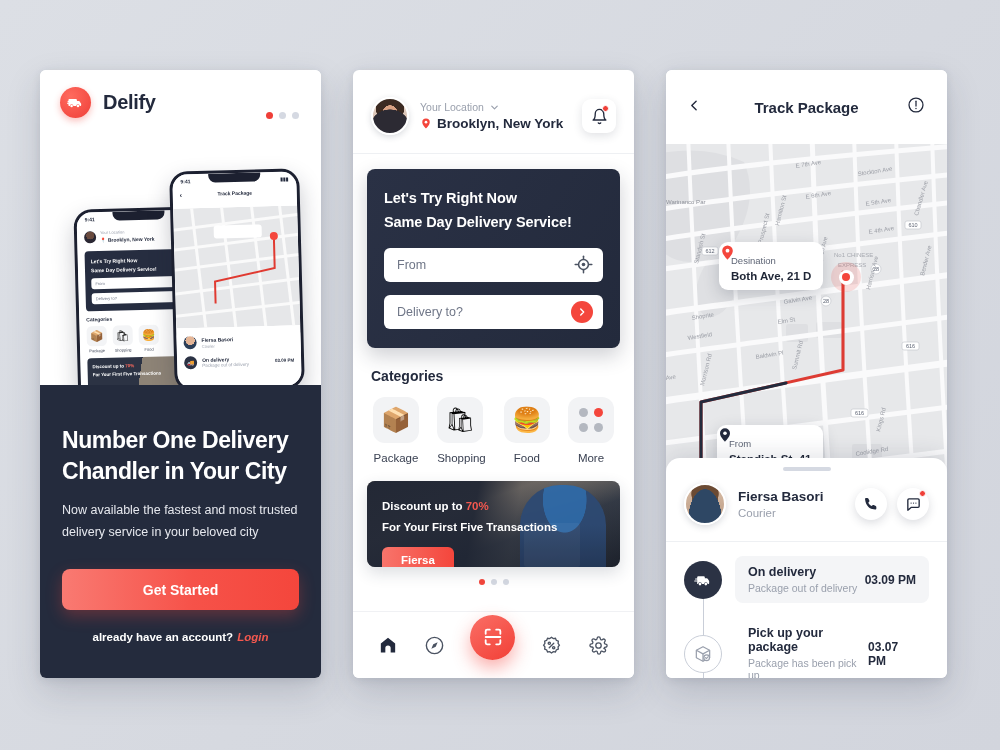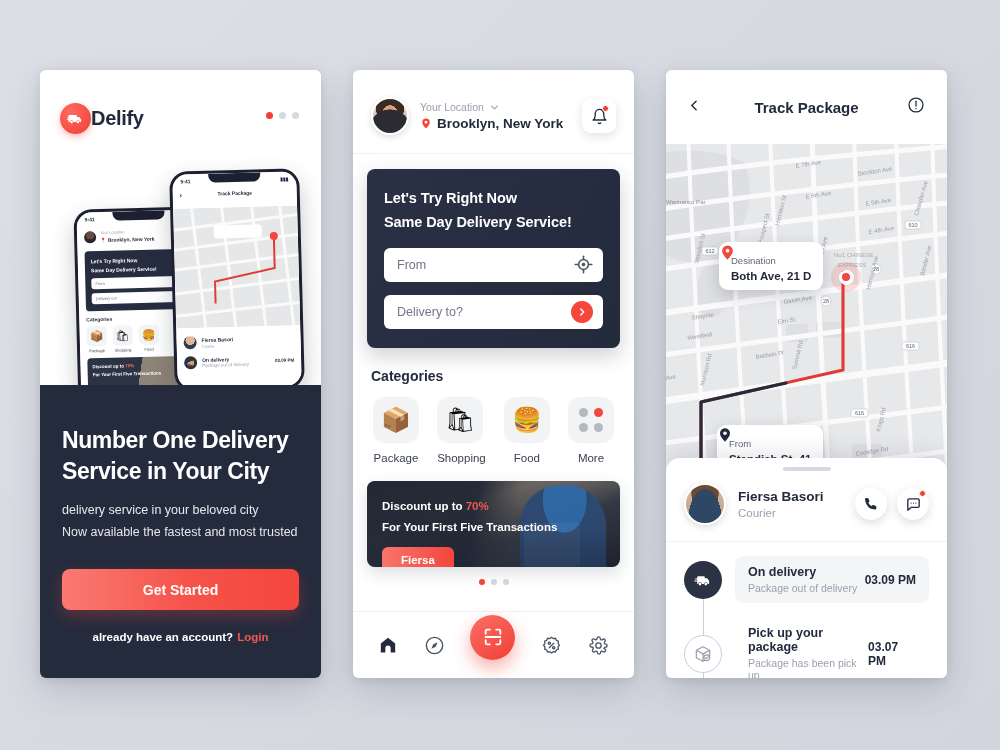--- a/index.html
+++ b/index.html
@@ -20,21 +20,21 @@
     border-radius: 6px;
     overflow: hidden;
     box-shadow: 0 14px 34px rgba(40,48,70,.17), 0 2px 8px rgba(40,48,70,.10);
   }
   #panel-1 { left: 40px;  top: 70px; width: 281px; height: 608px; }
   #panel-2 { left: 353px; top: 70px; width: 281px; height: 608px; }
   #panel-3 { left: 666px; top: 70px; width: 281px; height: 608px; }
 
   
   .p1-top { position: relative; height: 315px; background: #fff; }
-  .brand { display: flex; align-items: center; padding: 33px 0 0 20px; }
+  .brand { display: flex; align-items: center; gap: 12px; padding: 17px 0 0 20px; }
   .logo-circle {
     width: 31px; height: 31px; border-radius: 50%;
     background: radial-gradient(circle at 35% 30%, #ff6a5e, #ef3f38);
     display: flex; align-items: center; justify-content: center;
     box-shadow: 0 3px 7px rgba(239,63,56,.33);
   }
   .brand-name { font-size: 20px; font-weight: bold; color: #232a3d; letter-spacing: -.3px; }
   .dots { position: absolute; right: 22px; top: 42px; display: flex; gap: 6px; }
   .dot { width: 7px; height: 7px; border-radius: 50%; background: #d5d9e2; }
   .dot.on { background: #ef3f38; }
@@ -111,21 +111,21 @@
   }
   .p1-sub { margin-top: 14px; font-size: 12.5px; color: #e6e8ee; line-height: 1.72; }
   .cta {
     margin-top: 26px; width: 100%; height: 41px; border: none; border-radius: 8px;
     background: linear-gradient(90deg, #f97a72 0%, #f65249 55%, #f4463c 100%);
     color: #fff; font-size: 14px; font-weight: bold; cursor: pointer;
     font-family: "Liberation Sans", sans-serif;
     box-shadow: 0 6px 16px rgba(244,70,60,.30);
   }
   .p1-foot { margin-top: 21px; text-align: center; font-size: 11.5px; font-weight: bold; color: #fff; }
-  .p1-foot .lg { color: #f4584f; margin-left: 4px; cursor: pointer; }
+  .p1-foot .lg { color: #f4584f; margin-left: 4px; cursor: pointer; font-style: italic; }
 
   
   .p2-head { display: flex; align-items: center; gap: 11px; padding: 27px 18px 18px;
     border-bottom: 1px solid #eef0f3; }
   .avatar-lady { width: 38px; height: 38px; border-radius: 50%; flex: none;
     background:
       radial-gradient(circle at 50% 92%, #2c2a33 0 58%, transparent 59%),
       radial-gradient(circle at 50% 40%, #d9a183 0 27%, transparent 28%),
       radial-gradient(ellipse at 50% 22%, #3b2a22 0 58%, transparent 59%),
       linear-gradient(#e8d5c8, #cbb3a5);
@@ -388,25 +388,25 @@
             </div>
           </div>
         </div>
 
       </div>
     </div>
 
     <div class="p1-card">
       <div class="p1-h">
         <div>Number One Delivery</div>
-        <div>Service in Your City</div>
+        <div>Chandler in Your City</div>
       </div>
       <div class="p1-sub">
+        <div>Now available the fastest and most trusted</div>
         <div>delivery service in your beloved city</div>
-        <div>Now available the fastest and most trusted</div>
       </div>
       <button class="cta">Get Started</button>
       <div class="p1-foot">
         <span>already have an account?</span><span class="lg">Login</span>
       </div>
     </div>
   </div>
 
   <div class="panel" id="panel-2">
 

